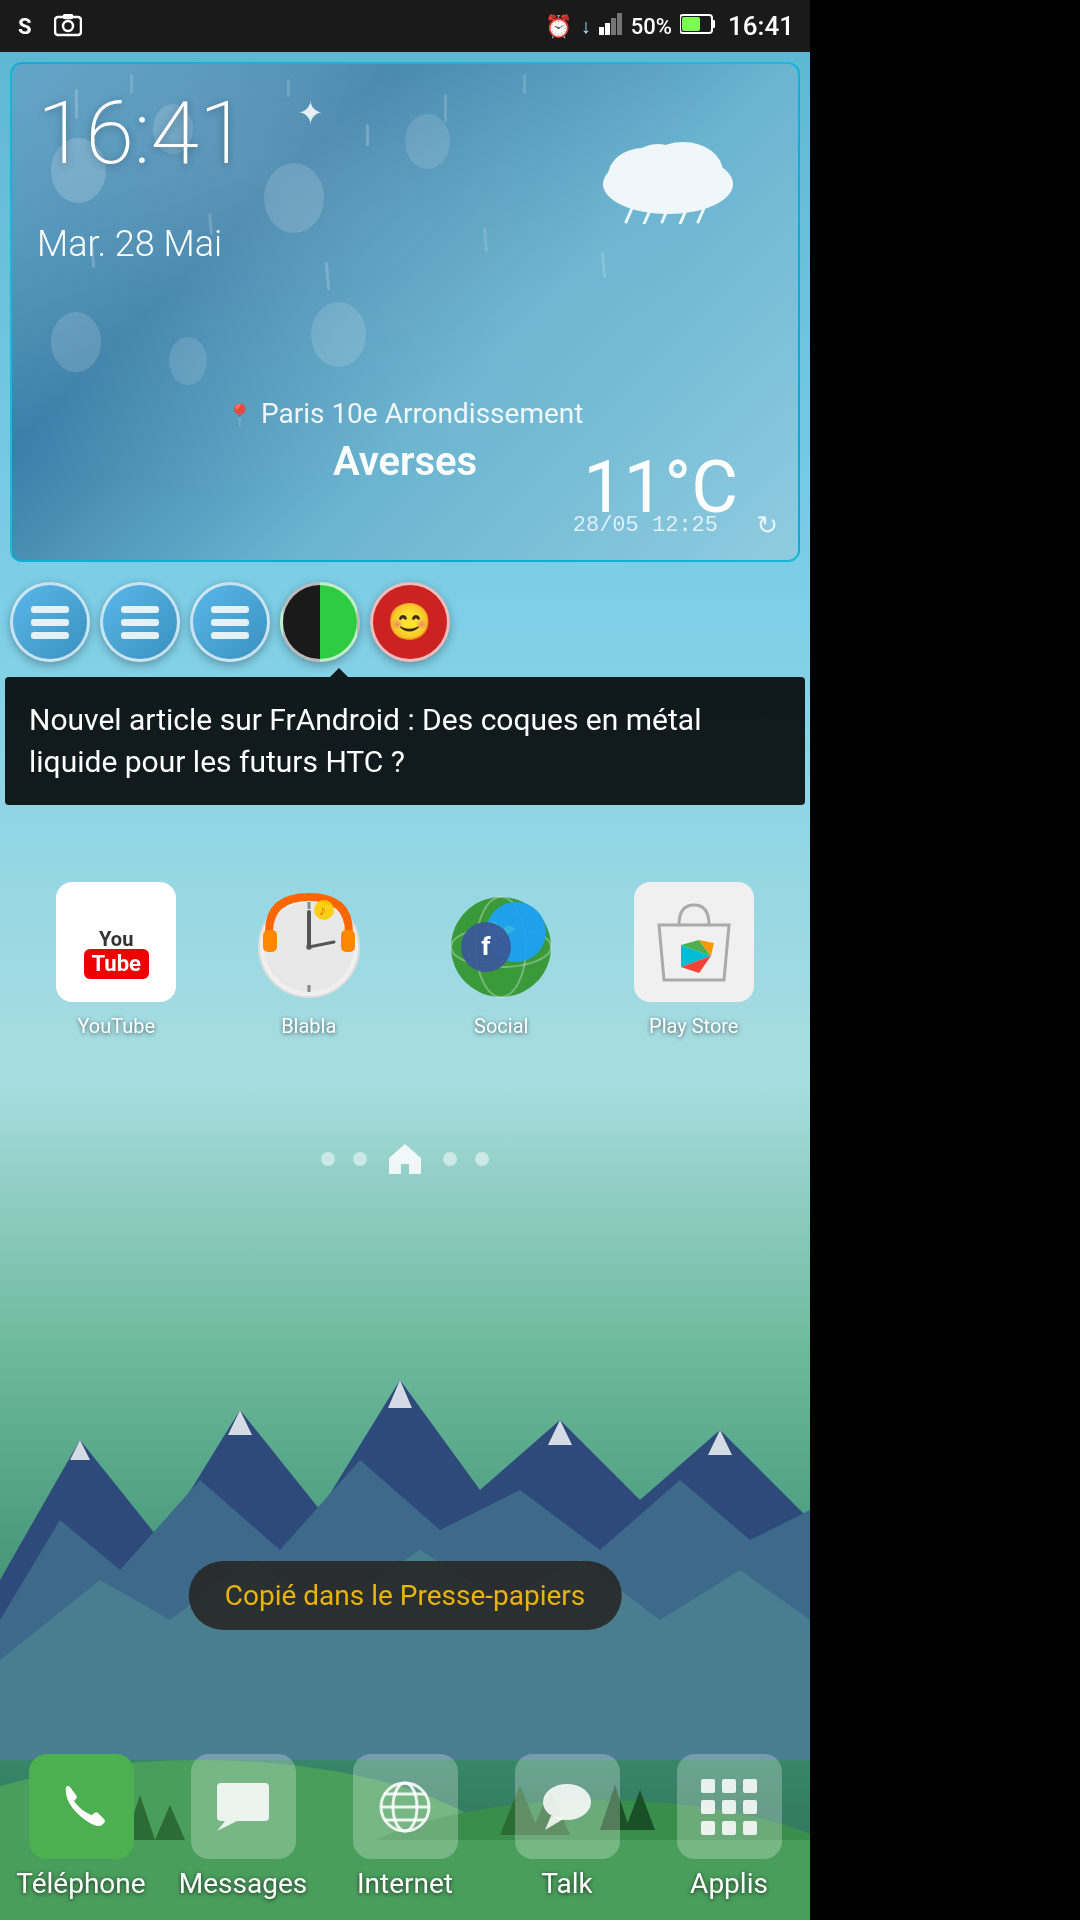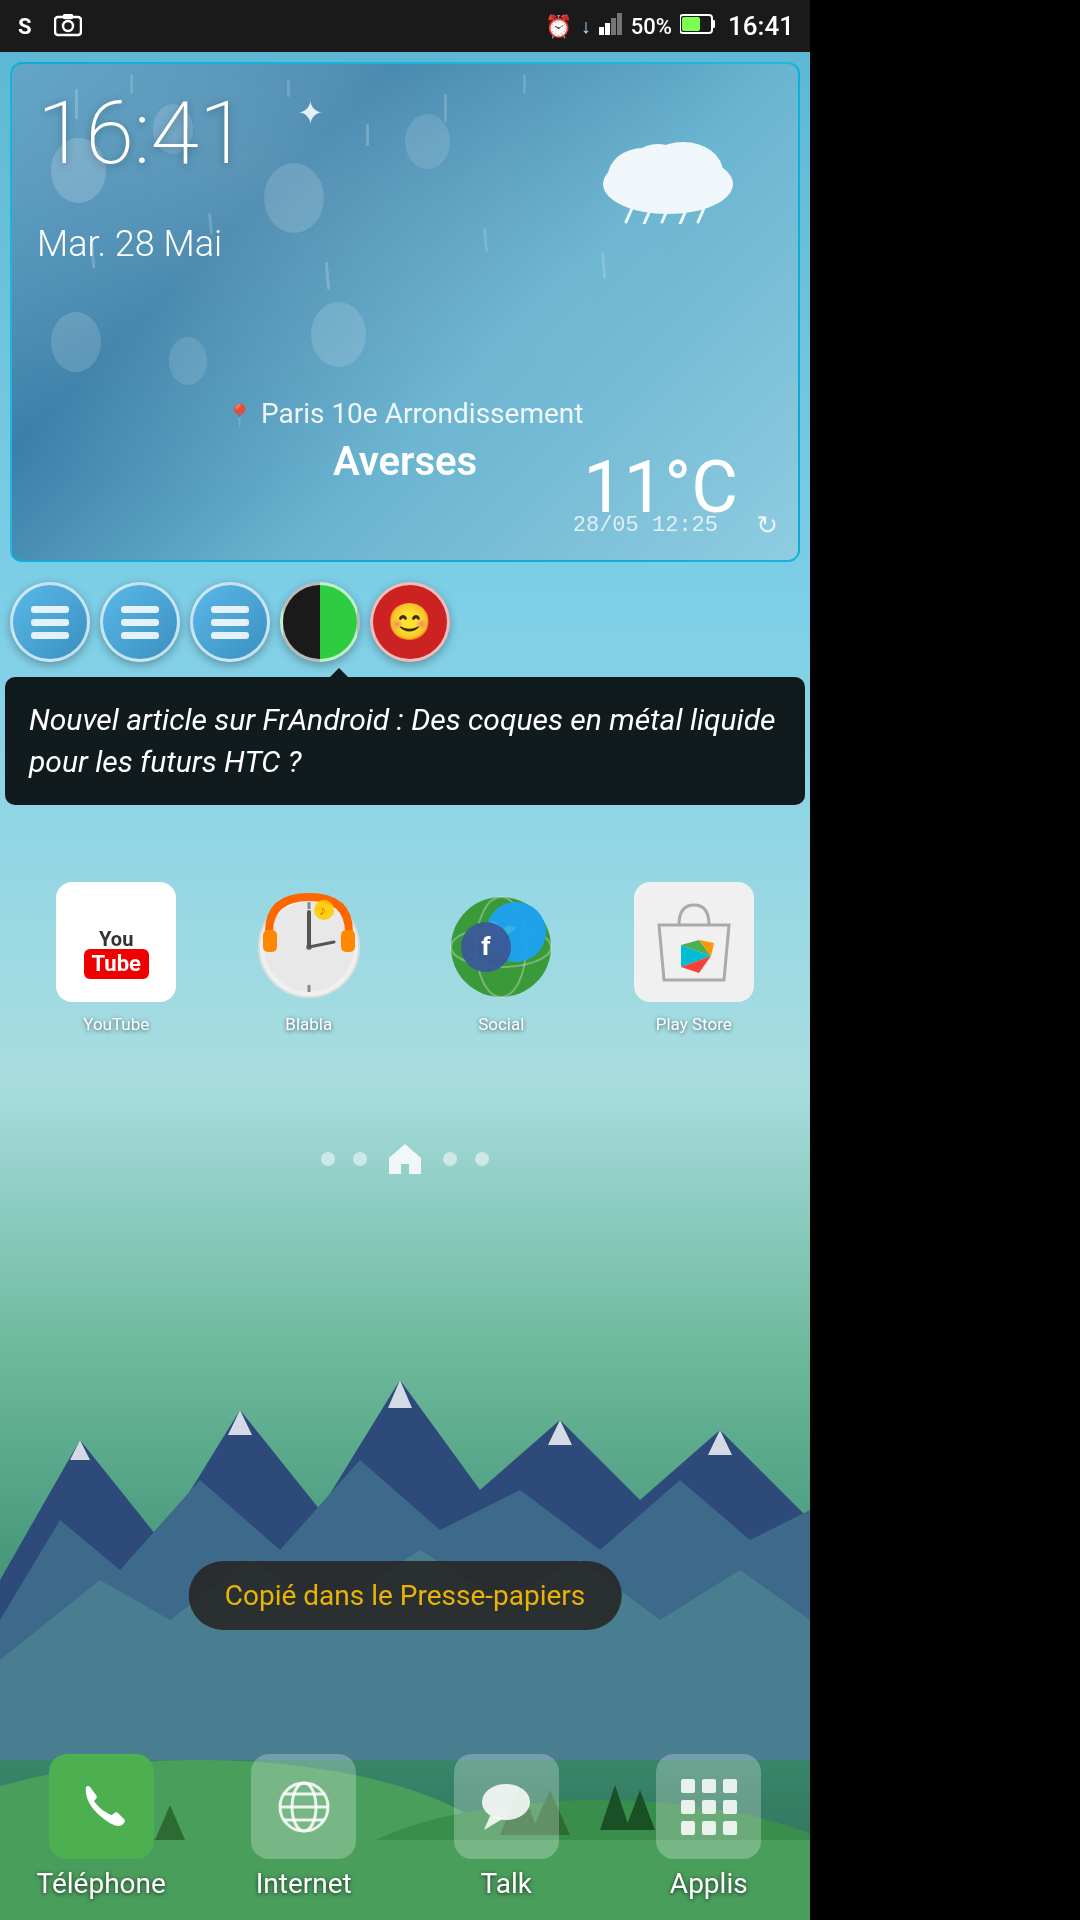--- a/index.html
+++ b/index.html
@@ -202,27 +202,26 @@
       box-shadow: 0 3px 10px rgba(0,0,0,0.3);
     }
 
     
     #tooltip {
       position: absolute;
       top: 625px;
       left: 5px;
       right: 5px;
       background: rgba(0,0,0,0.88);
-      border-radius: 10px;
+      border-radius: 4px;
       padding: 22px 24px;
       color: #fff;
       font-size: 30px;
       line-height: 1.4;
       z-index: 50;
-      font-style: italic;
     }
     #tooltip::before {
       content: '';
       position: absolute;
       top: -18px;
       left: 325px;
       border: 9px solid transparent;
       border-bottom-color: rgba(0,0,0,0.88);
     }
 
@@ -246,21 +245,21 @@
       width: 120px;
       height: 120px;
       border-radius: 18px;
       display: flex;
       align-items: center;
       justify-content: center;
       position: relative;
       overflow: hidden;
     }
     .app-label {
-      font-size: 17px;
+      font-size: 20px;
       color: #fff;
       text-shadow: 0 1px 4px rgba(0,0,0,0.6);
       text-align: center;
     }
 
     
     .youtube-icon {
       background: #fff;
       border-radius: 16px;
     }
@@ -680,20 +679,29 @@
 
     <div class="bottom-item">
       <div class="bottom-icon phone-bg">
         <svg width="55" height="55" viewBox="0 0 55 55" fill="white">
           <path d="M12,8 C12,8 14,6 16,8 L22,16 C24,18 22,20 20,22 C20,22 24,28 30,32 C36,36 38,36 38,36 C40,34 42,32 44,34 L50,40 C52,42 50,44 50,44 C46,50 38,46 30,40 C22,34 10,22 12,8 Z"></path>
         </svg>
       </div>
       <div class="bottom-label">Téléphone</div>
     </div>
 
+    <div class="bottom-item">
+      <div class="bottom-icon msg-bg">
+        <svg width="60" height="55" viewBox="0 0 60 55" fill="rgba(255,255,255,0.85)">
+          <rect x="4" y="4" width="52" height="38" rx="4"></rect>
+          <polygon points="12,42 4,52 24,42"></polygon>
+        </svg>
+      </div>
+      <div class="bottom-label">Messages</div>
+    </div>
 
     <div class="bottom-item">
       <div class="bottom-icon internet-bg">
         <svg width="58" height="58" viewBox="0 0 58 58" fill="none" stroke="rgba(255,255,255,0.85)" stroke-width="3">
           <circle cx="29" cy="29" r="24"></circle>
           <ellipse cx="29" cy="29" rx="12" ry="24"></ellipse>
           <line x1="5" y1="29" x2="53" y2="29"></line>
           <line x1="8" y1="16" x2="50" y2="16"></line>
           <line x1="8" y1="42" x2="50" y2="42"></line>
         </svg>

